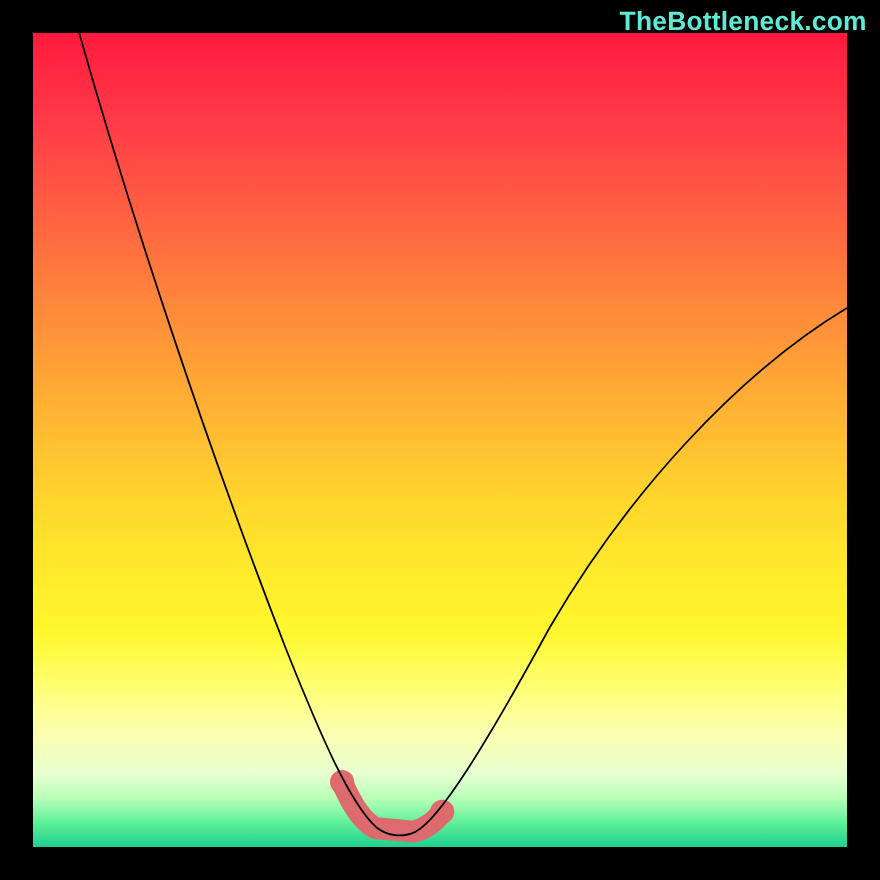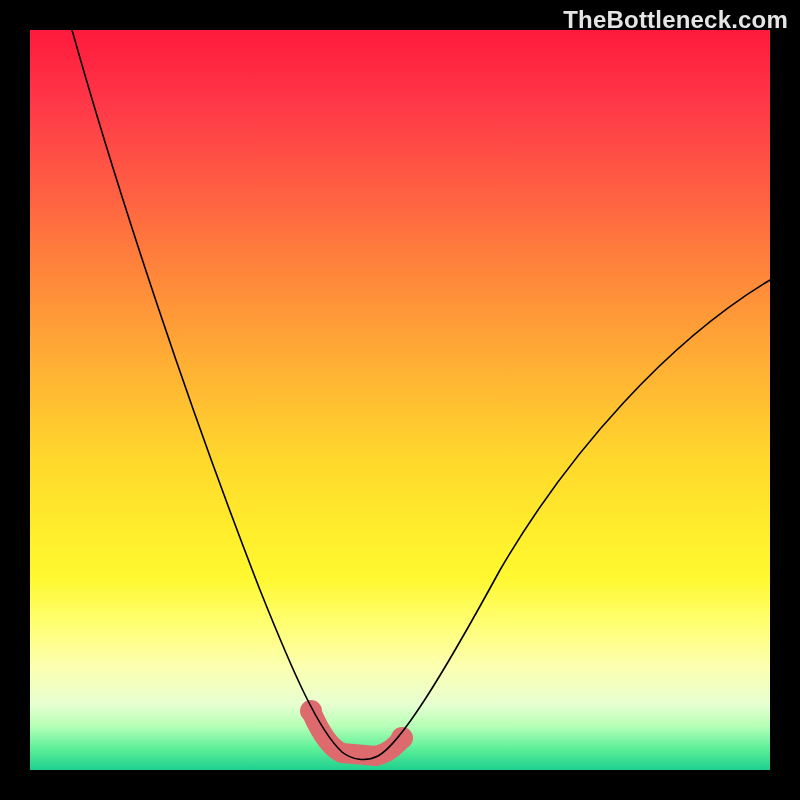--- a/index.html
+++ b/index.html
@@ -16,21 +16,21 @@
     height: 800px;
     background: #000;
   }
   .watermark {
     position: absolute;
     top: 6px;
     right: 12px;
     font-family: Arial, Helvetica, sans-serif;
     font-size: 24px;
     font-weight: 600;
-    color: #e5e5e5;
+    color: #5eead4;
     letter-spacing: 0.2px;
     z-index: 10;
   }
   .plot-area {
     position: absolute;
     left: 30px;
     top: 30px;
     width: 740px;
     height: 740px;
     overflow: hidden;

